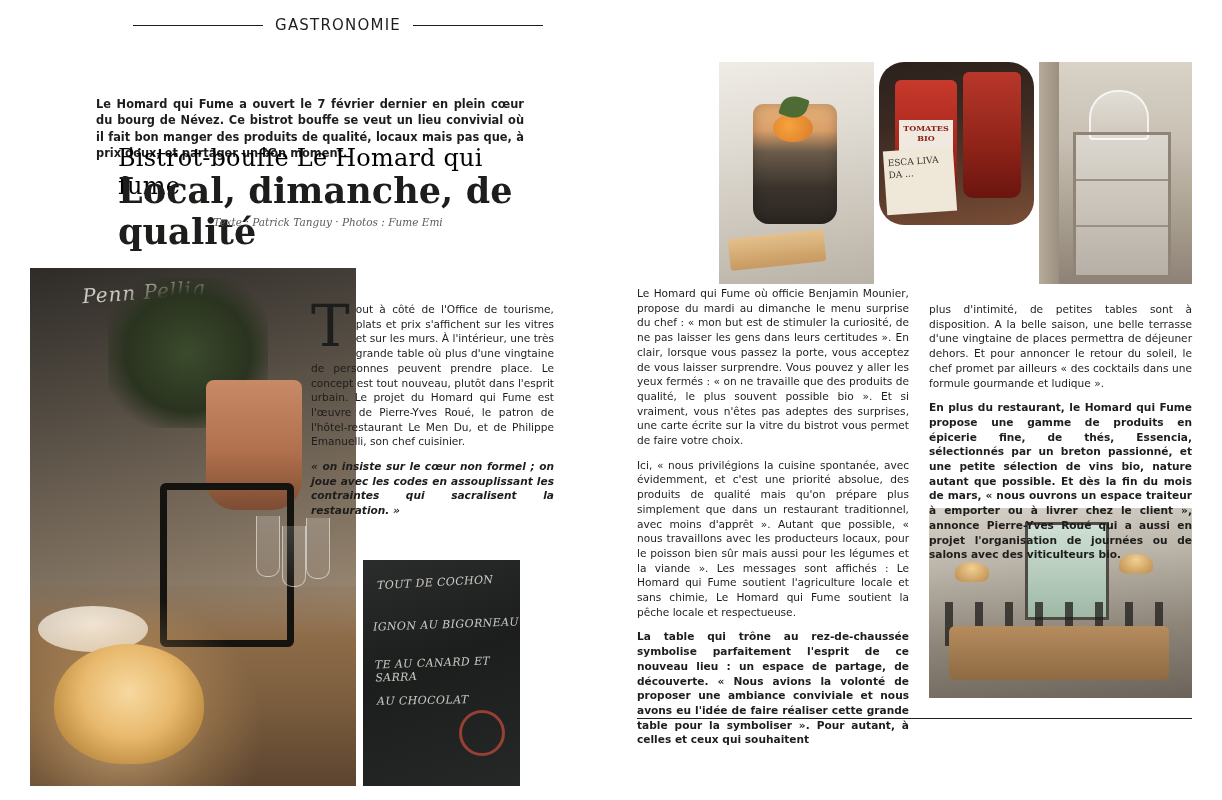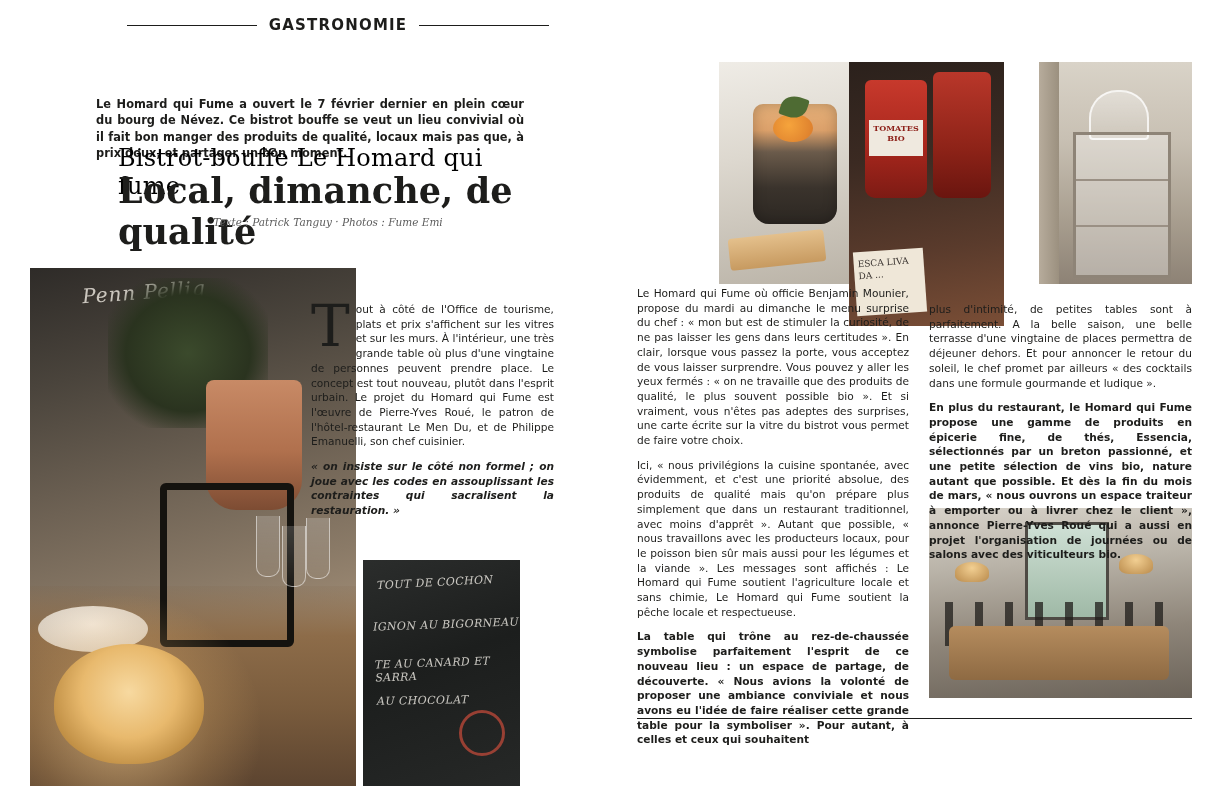--- a/index.html
+++ b/index.html
@@ -31,21 +31,21 @@
     gap: 12px;
   }
   .section-header .rule {
     height: 1px;
     background: #1d1d1b;
     flex: 1 1 auto;
     max-width: 130px;
   }
   .section-title {
     font-family: "DejaVu Sans", sans-serif;
-    font-weight: bold;
+    font-weight: normal;
     font-size: 15px;
     letter-spacing: 1.2px;
     white-space: nowrap;
   }
 
   
   .chapeau {
     position: absolute;
     top: 62px;
     left: 96px;
@@ -260,25 +260,26 @@
   #photo-dish .bread {
     position: absolute;
     left: 10px; bottom: 18px;
     width: 96px; height: 32px;
     background: linear-gradient(180deg, #e4c08c, #c79a60);
     transform: rotate(-6deg);
     border-radius: 4px;
   }
 
   #photo-jars {
-    left: 849px;
+    left: 879px;
     top: 62px;
     width: 155px;
-    height: 264px;
+    height: 163px;
     background: linear-gradient(170deg, #2b211c 0%, #3b2a22 35%, #5a3b2c 70%, #7a4e36 100%);
+    border-radius: 25px;
   }
   #photo-jars .jar {
     position: absolute;
     border-radius: 6px 6px 10px 10px;
   }
   #photo-jars .j1 {
     left: 16px; top: 18px; width: 62px; height: 118px;
     background: linear-gradient(180deg, #c7392c 0%, #a9271d 55%, #7d1b14 100%);
   }
   #photo-jars .j2 {
@@ -537,29 +538,29 @@
     <div class="pend p2"></div>
     <div class="chairs"></div>
     <div class="bigtable"></div>
   </div>
 </div>
 
 <div class="col" id="col-left">
   <p class="dropcap-para">
     <span class="dropcap">T</span><span>out à côté de l'Office de tourisme, plats et prix s'affichent sur les vitres et sur les murs. À l'intérieur, une très grande table où plus d'une vingtaine de personnes peuvent prendre place. Le concept est tout nouveau, plutôt dans l'esprit urbain. Le projet du Homard qui Fume est l'œuvre de Pierre-Yves Roué, le patron de l'hôtel-restaurant Le Men Du, et de Philippe Emanuelli, son chef cuisinier.</span>
   </p>
-  <p><em>« on insiste sur le côté non formel ; on joue avec les codes en assouplissant les contraintes qui sacralisent la restauration. »</em></p>
+  <p><em>« on insiste sur le cœur non formel ; on joue avec les codes en assouplissant les contraintes qui sacralisent la restauration. »</em></p>
 </div>
 
 <div class="col" id="col-mid">
   <p><span>Le Homard qui Fume où officie Benjamin Mounier, propose du mardi au dimanche le menu surprise du chef : « mon but est de stimuler la curiosité, de ne pas laisser les gens dans leurs certitudes ». En clair, lorsque vous passez la porte, vous acceptez de vous laisser surprendre. Vous pouvez y aller les yeux fermés : « on ne travaille que des produits de qualité, le plus souvent possible bio ». Et si vraiment, vous n'êtes pas adeptes des surprises, une carte écrite sur la vitre du bistrot vous permet de faire votre choix.</span></p>
   <p><span>Ici, « nous privilégions la cuisine spontanée, avec évidemment, et c'est une priorité absolue, des produits de qualité mais qu'on prépare plus simplement que dans un restaurant traditionnel, avec moins d'apprêt ». Autant que possible, « nous travaillons avec les producteurs locaux, pour le poisson bien sûr mais aussi pour les légumes et la viande ». Les messages sont affichés : Le Homard qui Fume soutient l'agriculture locale et sans chimie, Le Homard qui Fume soutient la pêche locale et respectueuse.</span></p>
   <p><span>La table qui trône au rez-de-chaussée symbolise parfaitement l'esprit de ce nouveau lieu : un espace de partage, de découverte. « Nous avions la volonté de proposer une ambiance conviviale et nous avons eu l'idée de faire réaliser cette grande table pour la symboliser ». Pour autant, à celles et ceux qui souhaitent</span></p>
 </div>
 
 <div class="col" id="col-right">
-  <p><span>plus d'intimité, de petites tables sont à parfaitement. A la belle saison, une belle terrasse d'une vingtaine de places permettra de déjeuner dehors. Et pour annoncer le retour du soleil, le chef promet par ailleurs « des cocktails dans une formule gourmande et ludique ».</span></p>
+  <p><span>plus d'intimité, de petites tables sont à disposition. A la belle saison, une belle terrasse d'une vingtaine de places permettra de déjeuner dehors. Et pour annoncer le retour du soleil, le chef promet par ailleurs « des cocktails dans une formule gourmande et ludique ».</span></p>
   <p><span>En plus du restaurant, le Homard qui Fume propose une gamme de produits en épicerie fine, de thés, Essencia, sélectionnés par un breton passionné, et une petite sélection de vins bio, nature autant que possible. Et dès la fin du mois de mars, « nous ouvrons un espace traiteur à emporter ou à livrer chez le client », annonce Pierre-Yves Roué qui a aussi en projet l'organisation de journées ou de salons avec des viticulteurs bio.</span></p>
 </div>
 
 <div class="footer">
   <div class="rule-top"></div>
 </div>
 
 </body></html>

